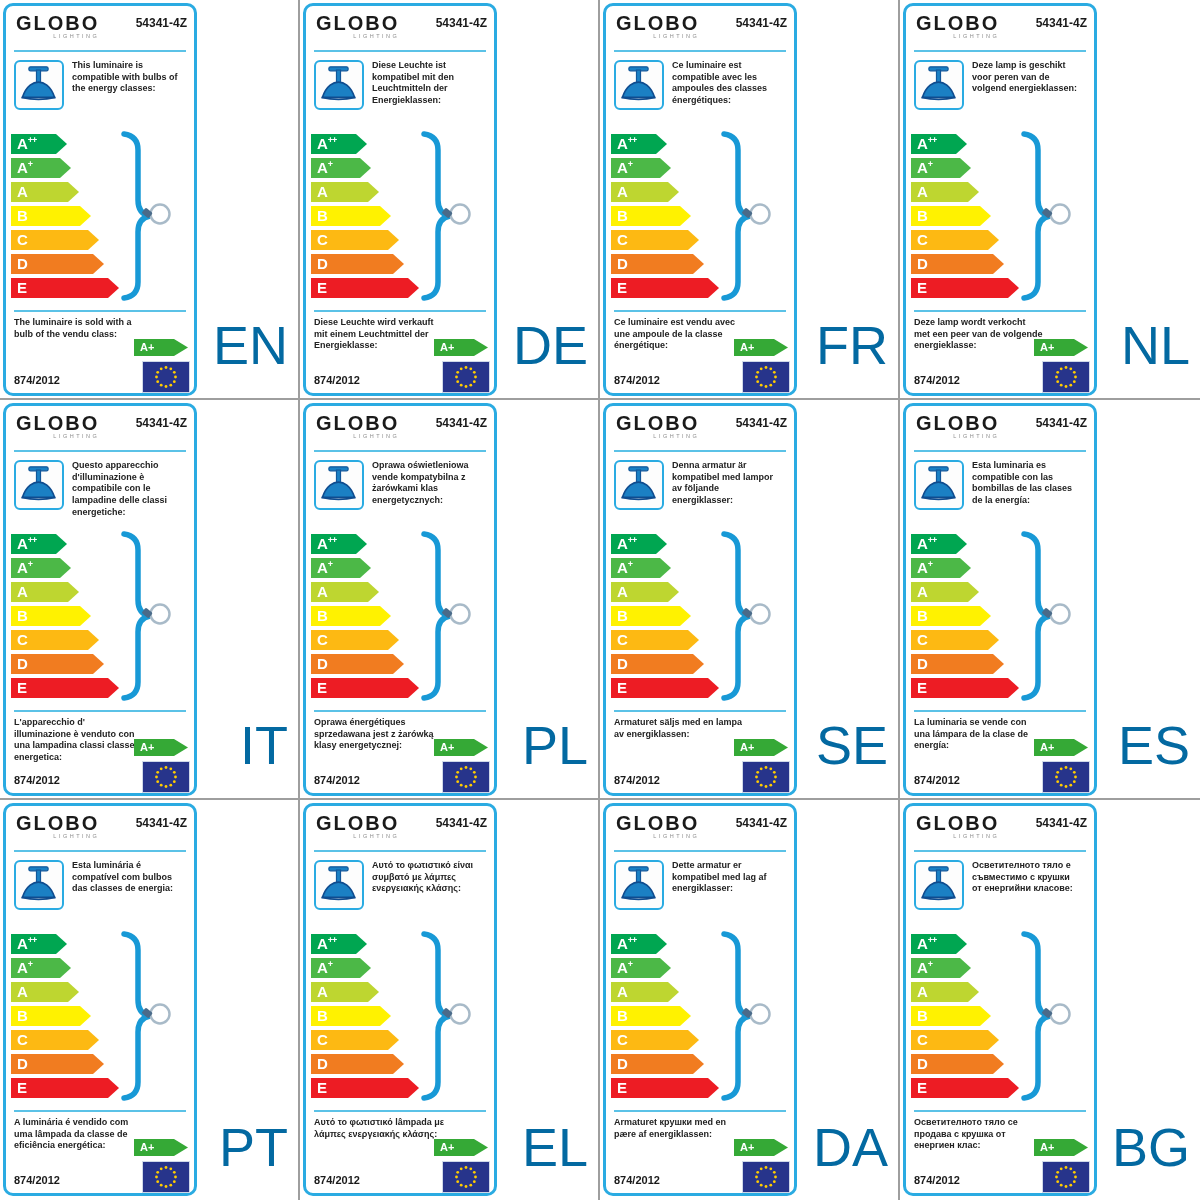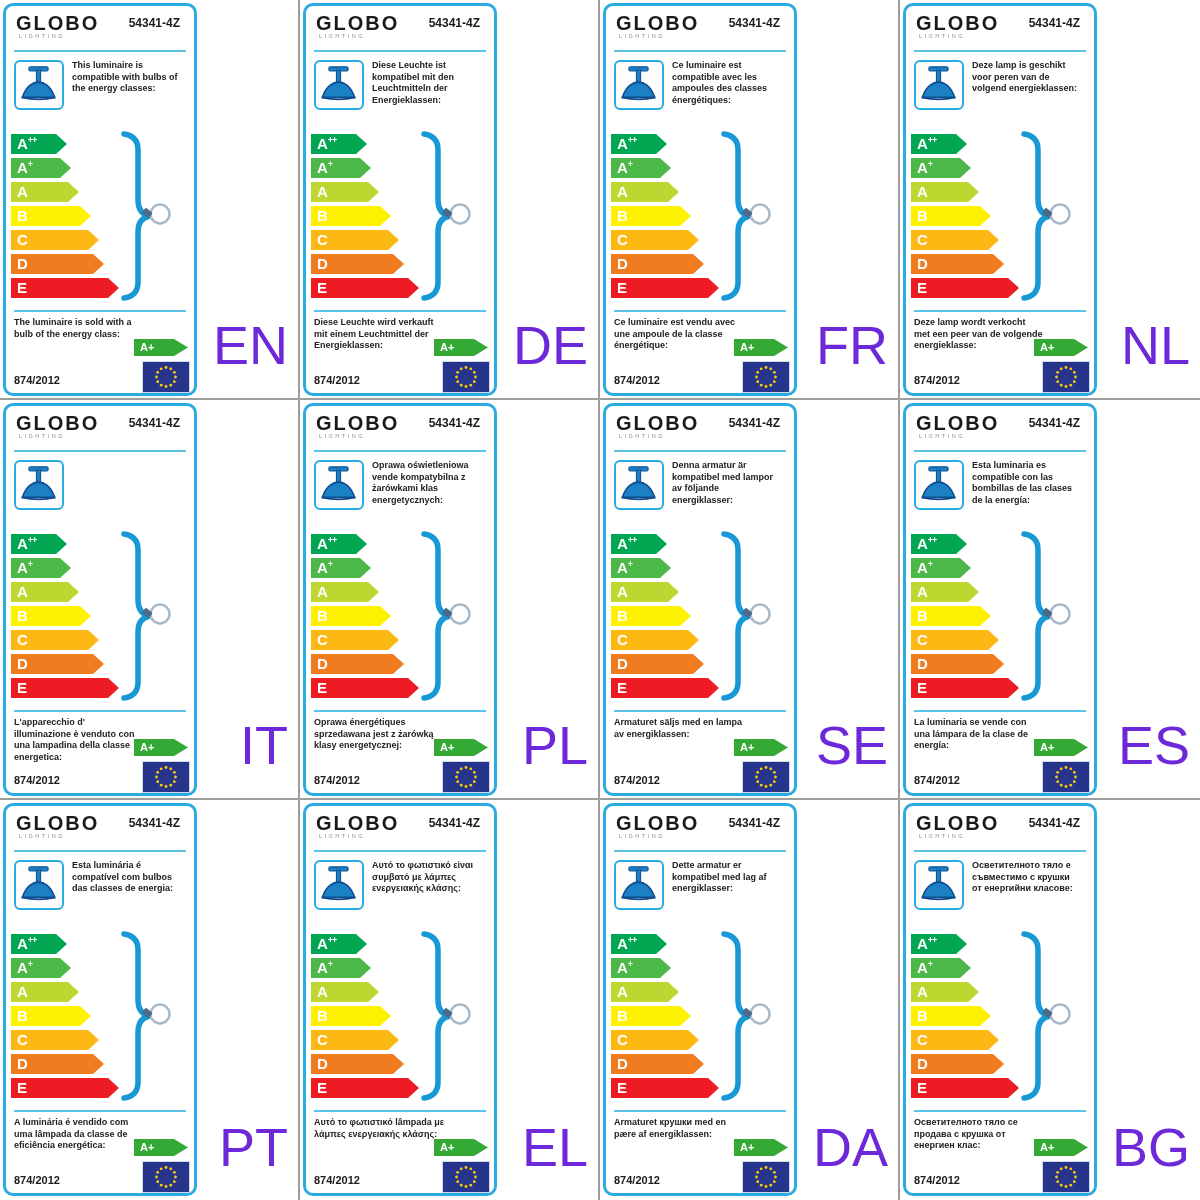--- a/index.html
+++ b/index.html
@@ -8,21 +8,21 @@
 
   .grid { width:1200px; height:1200px; display:grid;
           grid-template-columns:repeat(4,300px); grid-template-rows:repeat(3,400px); }
   .cell { position:relative; background:#fff; border-right:2px solid #9e9e9e; border-bottom:2px solid #9e9e9e; }
   .cell:nth-child(4n) { border-right:none; }
   .cell:nth-child(n+9) { border-bottom:none; }
 
   .card { position:absolute; left:3px; top:3px; width:194px; height:393px;
           background:#fff; border:3px solid #2aabe2; border-radius:10px; }
 
-  .card-header { position:absolute; left:10px; right:14px; top:7px; display:flex; justify-content:space-between; }
+  .card-header { position:absolute; left:10px; right:7px; top:7px; display:flex; justify-content:space-between;text-align:right; }
   .brand-block { line-height:1; }
   .brand { font-size:20px; font-weight:700; letter-spacing:2px; color:#1a1a1a; }
   .brand-sub { font-size:5.5px; letter-spacing:2.5px; color:#8f8f8f; margin-left:3px; margin-top:1px; }
   .model { font-size:12px; font-weight:700; color:#1a1a1a; margin-top:3px; }
 
   .hr { position:absolute; left:8px; right:8px; height:2px; background:#5bc2e7; }
   .hr1 { top:44px; } .hr2 { top:304px; }
 
   .icon-box { position:absolute; left:8px; top:54px; width:50px; height:50px;
               border:2.5px solid #2aabe2; border-radius:6px; background:#fdfdfd; }
@@ -40,21 +40,21 @@
                font-size:9px; font-weight:700; color:#222; line-height:1.3; width:130px; }
 
   .aplus { position:absolute; left:128px; top:333px; width:54px; height:17px; background:#35a936;
            clip-path:polygon(0 0, calc(100% - 14px) 0, 100% 50%, calc(100% - 14px) 100%, 0 100%); }
   .aplus span { font-size:11px; font-weight:700; color:#fff; padding-left:6px; line-height:17px; display:block; }
 
   .eu-flag { position:absolute; left:136px; top:355px; }
 
   .reg { position:absolute; left:8px; top:368px; font-size:11px; font-weight:700; color:#1a1a1a; }
 
-  .lang-code { position:absolute; right:10px; bottom:26px; font-size:54px; color:#6d28d9; line-height:1; }
+  .lang-code { position:absolute; right:10px; bottom:26px; font-size:54px; color:#0369a1; line-height:1; }
 </style>
 </head>
 <body>
 
 <div class="grid">
     <div class="cell">
     <div class="card">
 
       <div class="card-header">
         <div class="brand-block">
@@ -103,21 +103,21 @@
       <svg class="brace-svg" width="72" height="176" viewBox="0 0 72 176">
         <path d="M8,4 Q22,6 22,20 L22,70 Q22,84 34,86 Q22,88 22,102 L22,152 Q22,166 8,168" fill="none" stroke="#1899d6" stroke-width="5.5" stroke-linecap="round"></path>
         <g transform="translate(44,84)">
           <circle r="9.5" fill="none" stroke="#a8bac8" stroke-width="2.5"></circle>
           <rect x="-15" y="4" width="9" height="7" rx="1.5" transform="rotate(40)" fill="#4a6b8a"></rect>
         </g>
       </svg>
 
       <div class="hr hr2"></div>
 
-      <div class="sold-text">The luminaire is sold with a bulb of the energy class:</div>
+      <div class="sold-text">The luminaire is sold with a bulb of the vendu class:</div>
 
       <div class="aplus">
         <span>A+</span>
       </div>
 
       <svg class="eu-flag" width="48" height="32" viewBox="0 0 48 32">
         <rect x="0.5" y="0.5" width="47" height="31" fill="#27348b" stroke="#cfd8e8" stroke-width="1"></rect>
         <g fill="#ffcc00">
           <circle cx="24" cy="6.5" r="1.4"></circle>
             <circle cx="28.8" cy="7.8" r="1.4"></circle>
@@ -189,21 +189,21 @@
       <svg class="brace-svg" width="72" height="176" viewBox="0 0 72 176">
         <path d="M8,4 Q22,6 22,20 L22,70 Q22,84 34,86 Q22,88 22,102 L22,152 Q22,166 8,168" fill="none" stroke="#1899d6" stroke-width="5.5" stroke-linecap="round"></path>
         <g transform="translate(44,84)">
           <circle r="9.5" fill="none" stroke="#a8bac8" stroke-width="2.5"></circle>
           <rect x="-15" y="4" width="9" height="7" rx="1.5" transform="rotate(40)" fill="#4a6b8a"></rect>
         </g>
       </svg>
 
       <div class="hr hr2"></div>
 
-      <div class="sold-text">Diese Leuchte wird verkauft mit einem Leuchtmittel der Energieklassen:</div>
+      <div class="sold-text">Diese Leuchte wird verkauft mit einem Leuchtmittel der Energieklasse:</div>
 
       <div class="aplus">
         <span>A+</span>
       </div>
 
       <svg class="eu-flag" width="48" height="32" viewBox="0 0 48 32">
         <rect x="0.5" y="0.5" width="47" height="31" fill="#27348b" stroke="#cfd8e8" stroke-width="1"></rect>
         <g fill="#ffcc00">
           <circle cx="24" cy="6.5" r="1.4"></circle>
             <circle cx="28.8" cy="7.8" r="1.4"></circle>
@@ -411,56 +411,57 @@
       <div class="hr hr1"></div>
 
       <div class="icon-box">
         <svg width="45" height="45" viewBox="0 0 56 56">
           <rect x="16" y="6" width="24" height="5" rx="2" fill="#1b80c4" stroke="#11579b" stroke-width="1.5"></rect>
           <rect x="25.5" y="10" width="5" height="22" fill="#1b80c4" stroke="#11579b" stroke-width="1.5"></rect>
           <path d="M8,44 C13,29 22,25 28,25 C34,25 43,29 48,44 Z" fill="#1b80c4" stroke="#0f4c8f" stroke-width="2"></path>
           <path d="M7,44 Q28,49 49,44" fill="none" stroke="#0f4c8f" stroke-width="2"></path>
         </svg>
       </div>
-
-      <div class="arrow-list">
-          <div class="arrow" style="background: rgb(0, 166, 81); width: 56px;">
-            <span class="arrow-label">A<sup>++</sup></span>
-          </div>
-          <div class="arrow" style="background: rgb(76, 184, 71); width: 60px;">
-            <span class="arrow-label">A<sup>+</sup></span>
-          </div>
-          <div class="arrow" style="background: rgb(190, 214, 48); width: 68px;">
-            <span class="arrow-label">A</span>
-          </div>
-          <div class="arrow" style="background: rgb(255, 242, 0); width: 80px;">
-            <span class="arrow-label">B</span>
-          </div>
-          <div class="arrow" style="background: rgb(253, 185, 19); width: 88px;">
-            <span class="arrow-label">C</span>
-          </div>
-          <div class="arrow" style="background: rgb(241, 124, 32); width: 93px;">
-            <span class="arrow-label">D</span>
-          </div>
-          <div class="arrow" style="background: rgb(237, 28, 36); width: 108px;">
-            <span class="arrow-label">E</span>
-          </div>
-        </div>
-
-      <svg class="brace-svg" width="72" height="176" viewBox="0 0 72 176">
-        <path d="M8,4 Q22,6 22,20 L22,70 Q22,84 34,86 Q22,88 22,102 L22,152 Q22,166 8,168" fill="none" stroke="#1899d6" stroke-width="5.5" stroke-linecap="round"></path>
-        <g transform="translate(44,84)">
-          <circle r="9.5" fill="none" stroke="#a8bac8" stroke-width="2.5"></circle>
-          <rect x="-15" y="4" width="9" height="7" rx="1.5" transform="rotate(40)" fill="#4a6b8a"></rect>
-        </g>
-      </svg>
-
-      <div class="hr hr2"></div>
-
-      <div class="sold-text">L'apparecchio d' illuminazione è venduto con una lampadina della classe energetica:</div>
+      <div class="compat-text">Questo apparecchio d'illuminazione è compatibile con le lampadine delle classi energetiche:</div>
+
+      <div class="arrow-list">
+          <div class="arrow" style="background: rgb(0, 166, 81); width: 56px;">
+            <span class="arrow-label">A<sup>++</sup></span>
+          </div>
+          <div class="arrow" style="background: rgb(76, 184, 71); width: 60px;">
+            <span class="arrow-label">A<sup>+</sup></span>
+          </div>
+          <div class="arrow" style="background: rgb(190, 214, 48); width: 68px;">
+            <span class="arrow-label">A</span>
+          </div>
+          <div class="arrow" style="background: rgb(255, 242, 0); width: 80px;">
+            <span class="arrow-label">B</span>
+          </div>
+          <div class="arrow" style="background: rgb(253, 185, 19); width: 88px;">
+            <span class="arrow-label">C</span>
+          </div>
+          <div class="arrow" style="background: rgb(241, 124, 32); width: 93px;">
+            <span class="arrow-label">D</span>
+          </div>
+          <div class="arrow" style="background: rgb(237, 28, 36); width: 108px;">
+            <span class="arrow-label">E</span>
+          </div>
+        </div>
+
+      <svg class="brace-svg" width="72" height="176" viewBox="0 0 72 176">
+        <path d="M8,4 Q22,6 22,20 L22,70 Q22,84 34,86 Q22,88 22,102 L22,152 Q22,166 8,168" fill="none" stroke="#1899d6" stroke-width="5.5" stroke-linecap="round"></path>
+        <g transform="translate(44,84)">
+          <circle r="9.5" fill="none" stroke="#a8bac8" stroke-width="2.5"></circle>
+          <rect x="-15" y="4" width="9" height="7" rx="1.5" transform="rotate(40)" fill="#4a6b8a"></rect>
+        </g>
+      </svg>
+
+      <div class="hr hr2"></div>
+
+      <div class="sold-text">L'apparecchio d' illuminazione è venduto con una lampadina classi classe energetica:</div>
 
       <div class="aplus">
         <span>A+</span>
       </div>
 
       <svg class="eu-flag" width="48" height="32" viewBox="0 0 48 32">
         <rect x="0.5" y="0.5" width="47" height="31" fill="#27348b" stroke="#cfd8e8" stroke-width="1"></rect>
         <g fill="#ffcc00">
           <circle cx="24" cy="6.5" r="1.4"></circle>
             <circle cx="28.8" cy="7.8" r="1.4"></circle>

